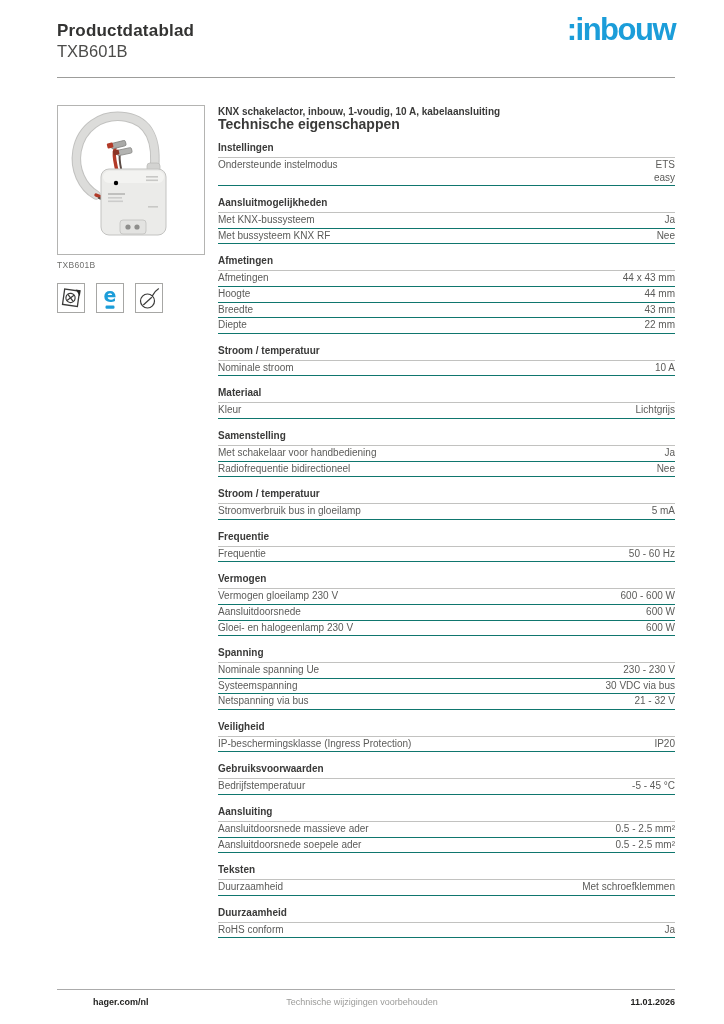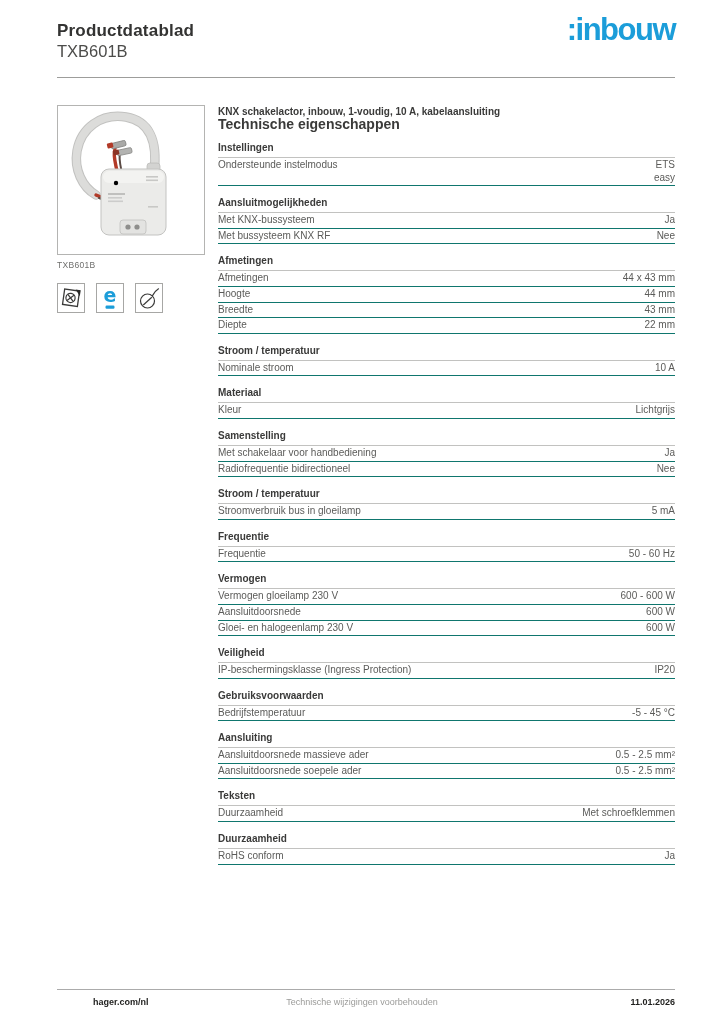--- a/index.html
+++ b/index.html
@@ -232,20 +232,35 @@
             <div class="spec-row">
               <div class="row-label">Aansluitdoorsnede</div>
               <div class="row-value">600 W</div>
             </div>
             <div class="spec-row">
               <div class="row-label">Gloei- en halogeenlamp 230 V</div>
               <div class="row-value">600 W</div>
             </div>
           </div>
           <div class="section">
+            <div class="section-title">Spanning</div>
+            <div class="spec-row">
+              <div class="row-label">Nominale spanning Ue</div>
+              <div class="row-value">230 - 230 V</div>
+            </div>
+            <div class="spec-row">
+              <div class="row-label">Systeemspanning</div>
+              <div class="row-value">30 VDC via bus</div>
+            </div>
+            <div class="spec-row">
+              <div class="row-label">Netspanning via bus</div>
+              <div class="row-value">21 - 32 V</div>
+            </div>
+          </div>
+          <div class="section">
             <div class="section-title">Veiligheid</div>
             <div class="spec-row">
               <div class="row-label">IP-beschermingsklasse (Ingress Protection)</div>
               <div class="row-value">IP20</div>
             </div>
           </div>
           <div class="section">
             <div class="section-title">Gebruiksvoorwaarden</div>
             <div class="spec-row">
               <div class="row-label">Bedrijfstemperatuur</div>

